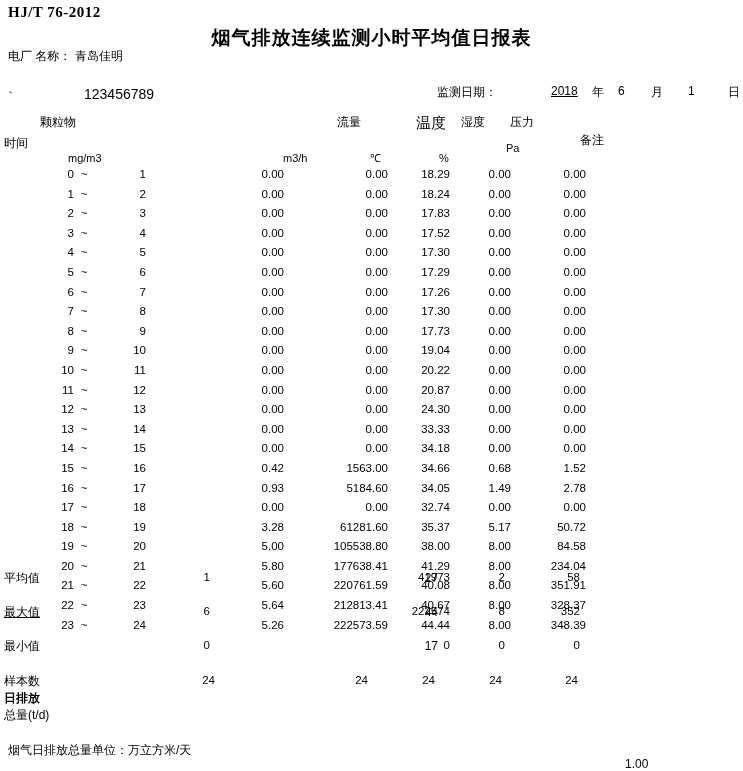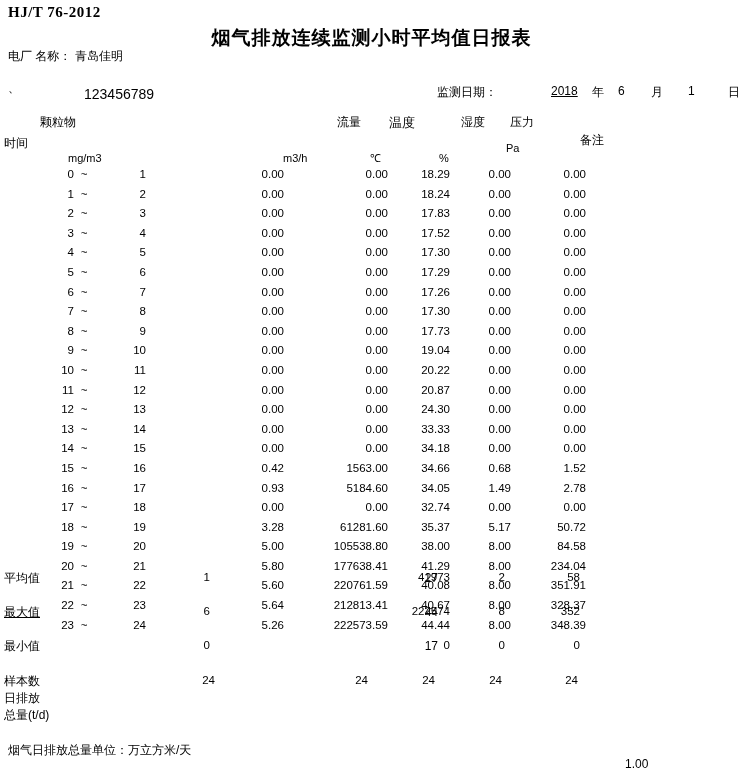--- a/index.html
+++ b/index.html
@@ -99,21 +99,21 @@
   .date-d-unit {
     position: absolute;
     left: 728px;
     top: 84px;
     font-size: 12px;
   }
 
   
   .h-pm   { position: absolute; left: 40px;  top: 114px; font-size: 12px; }
   .h-flow { position: absolute; left: 337px; top: 114px; font-size: 12px; }
-  .h-temp { position: absolute; left: 389px; top: 114px; font-size: 13px; }
+  .h-temp { position: absolute; left: 416px; top: 114px; font-size: 15px; }
   .h-hum  { position: absolute; left: 461px; top: 114px; font-size: 12px; }
   .h-pres { position: absolute; left: 510px; top: 114px; font-size: 12px; }
   .h-note { position: absolute; left: 580px; top: 132px; font-size: 12px; }
   .h-time { position: absolute; left: 4px;   top: 135px; font-size: 12px; }
 
   .u-pm   { position: absolute; left: 68px;  top: 152px; font-size: 11px; }
   .u-flow { position: absolute; left: 283px; top: 152px; font-size: 11px; }
   .u-temp { position: absolute; left: 370px; top: 150px; font-size: 11px; }
   .u-hum  { position: absolute; left: 439px; top: 152px; font-size: 11px; }
   .u-pres { position: absolute; left: 506px; top: 142px; font-size: 11px; }
@@ -454,17 +454,17 @@
 <div class="s-hum" style="top:639px;">0</div>
 <div class="s-pres" style="top:639px;">0</div>
 
 <div class="sum-label" style="top:673px;">样本数</div>
 <div class="sample-pm" style="top:674px;">24</div>
 <div class="sample-flow" style="top:674px;">24</div>
 <div class="sample-temp" style="top:674px;">24</div>
 <div class="sample-hum" style="top:674px;">24</div>
 <div class="sample-pres" style="top:674px;">24</div>
 
-<div class="sum-label" style="top:690px;">日排放</div>
+<div class="sum-label" style="top:690px;font-weight:bold;">日排放</div>
 <div class="sum-label" style="top:707px;">总量(t/d)</div>
 
 <div class="footer-note">烟气日排放总量单位：万立方米/天</div>
 <div class="footer-val">1.00</div>
 
 </body></html>

